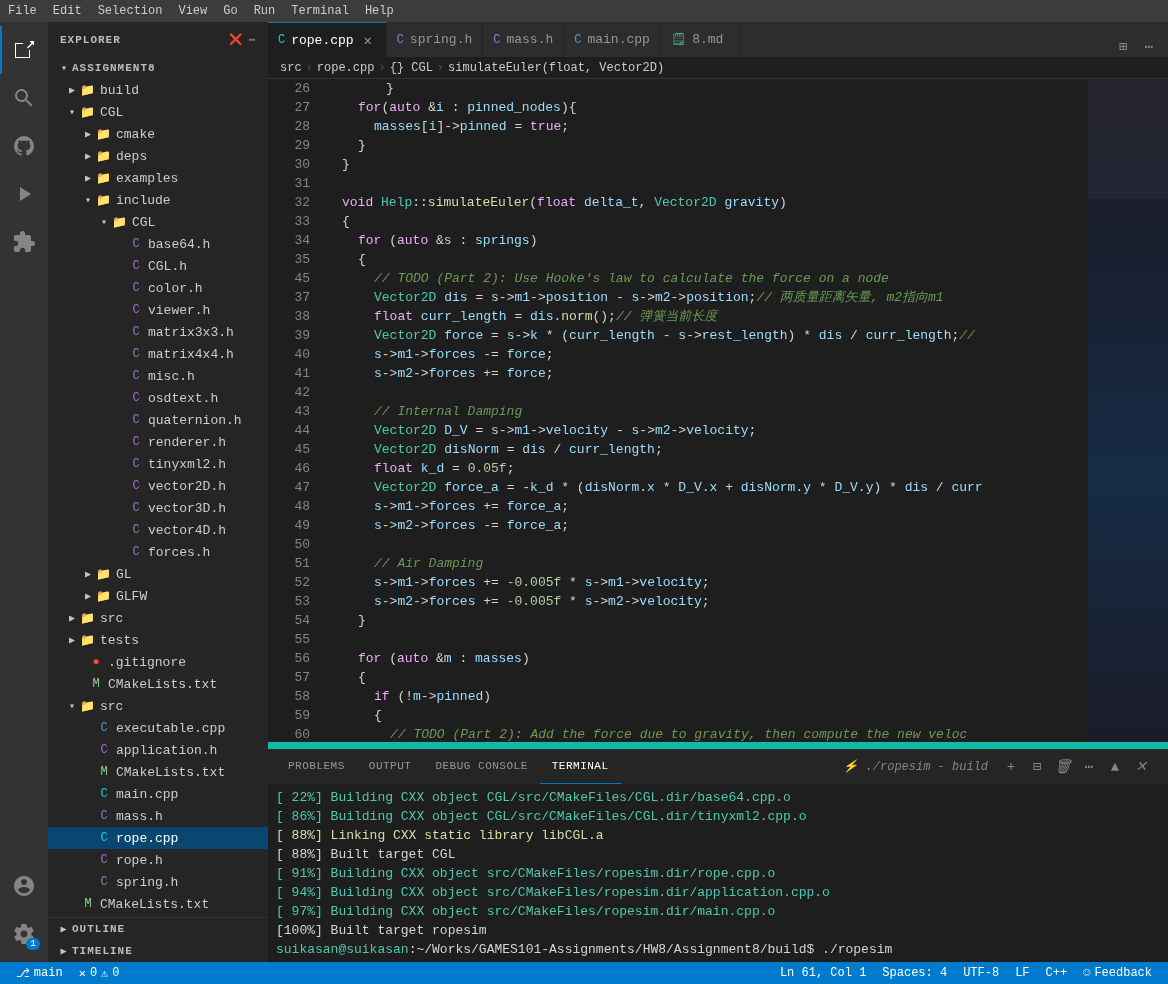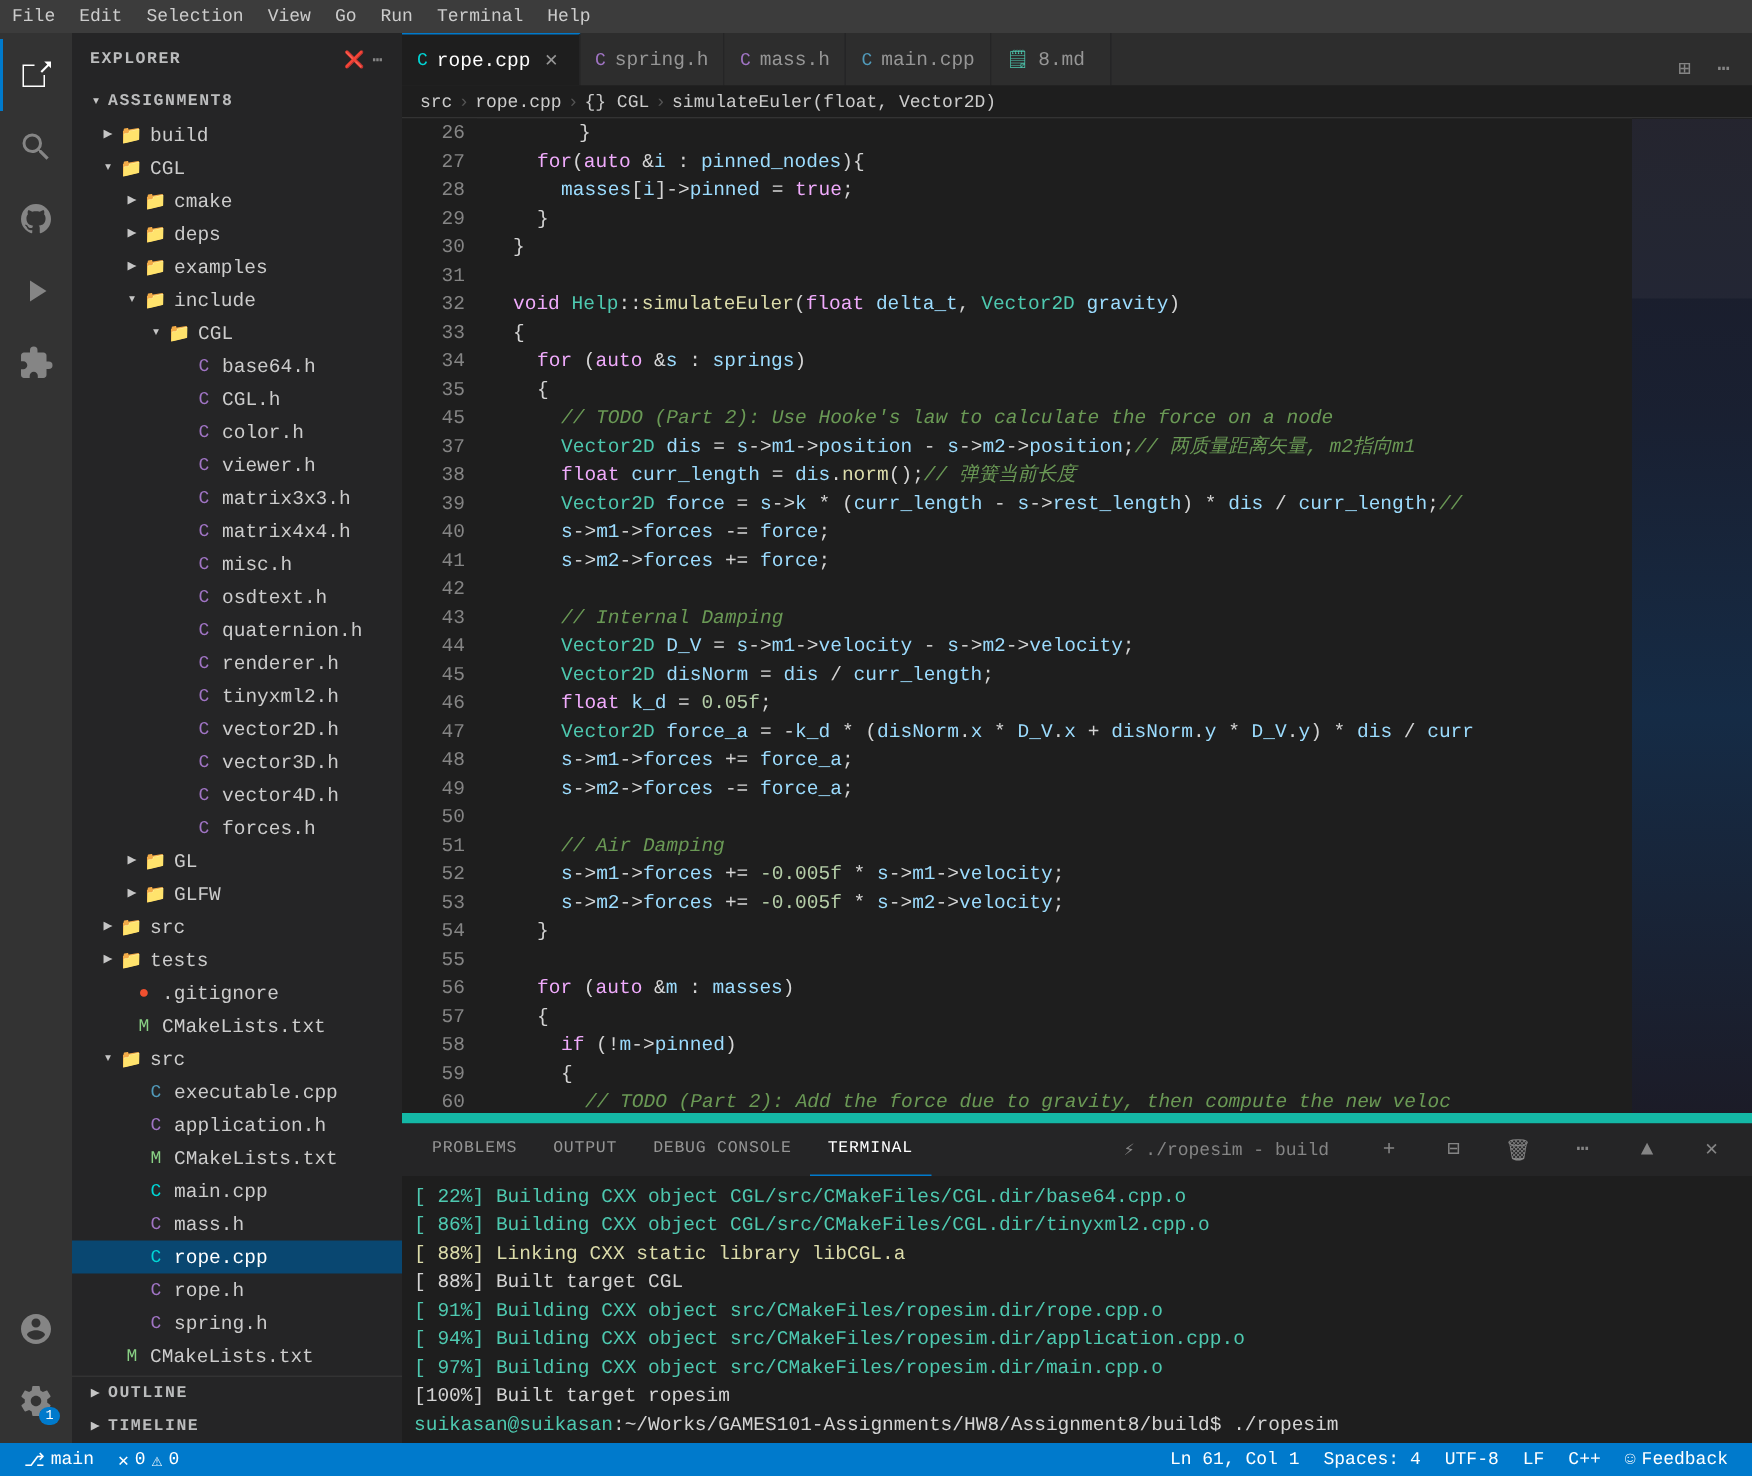--- a/index.html
+++ b/index.html
@@ -325,23 +325,24 @@
       color: #969696;
       cursor: pointer;
       border-bottom: 1px solid transparent;
       letter-spacing: 0.5px;
     }
     .panel-tab.active { color: #ffffff; border-bottom-color: #007acc; }
     .panel-tab-spacer { flex: 1; }
     .panel-actions {
       display: flex;
       align-items: center;
-      gap: 21px;
+      gap: 4px;
       padding: 0 8px;
       color: #858585;
+      font-style: italic;
     }
     .panel-btn {
       width: 22px;
       height: 22px;
       display: flex;
       align-items: center;
       justify-content: center;
       cursor: pointer;
       border-radius: 3px;
       font-size: 14px;

